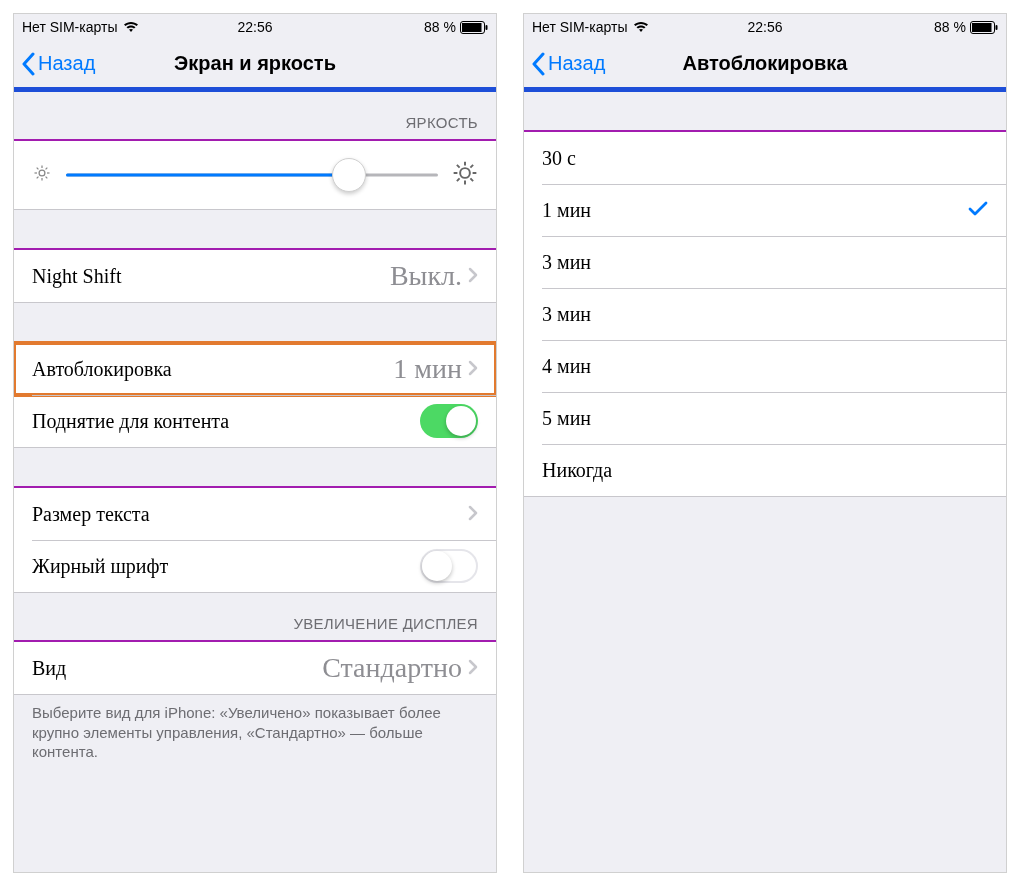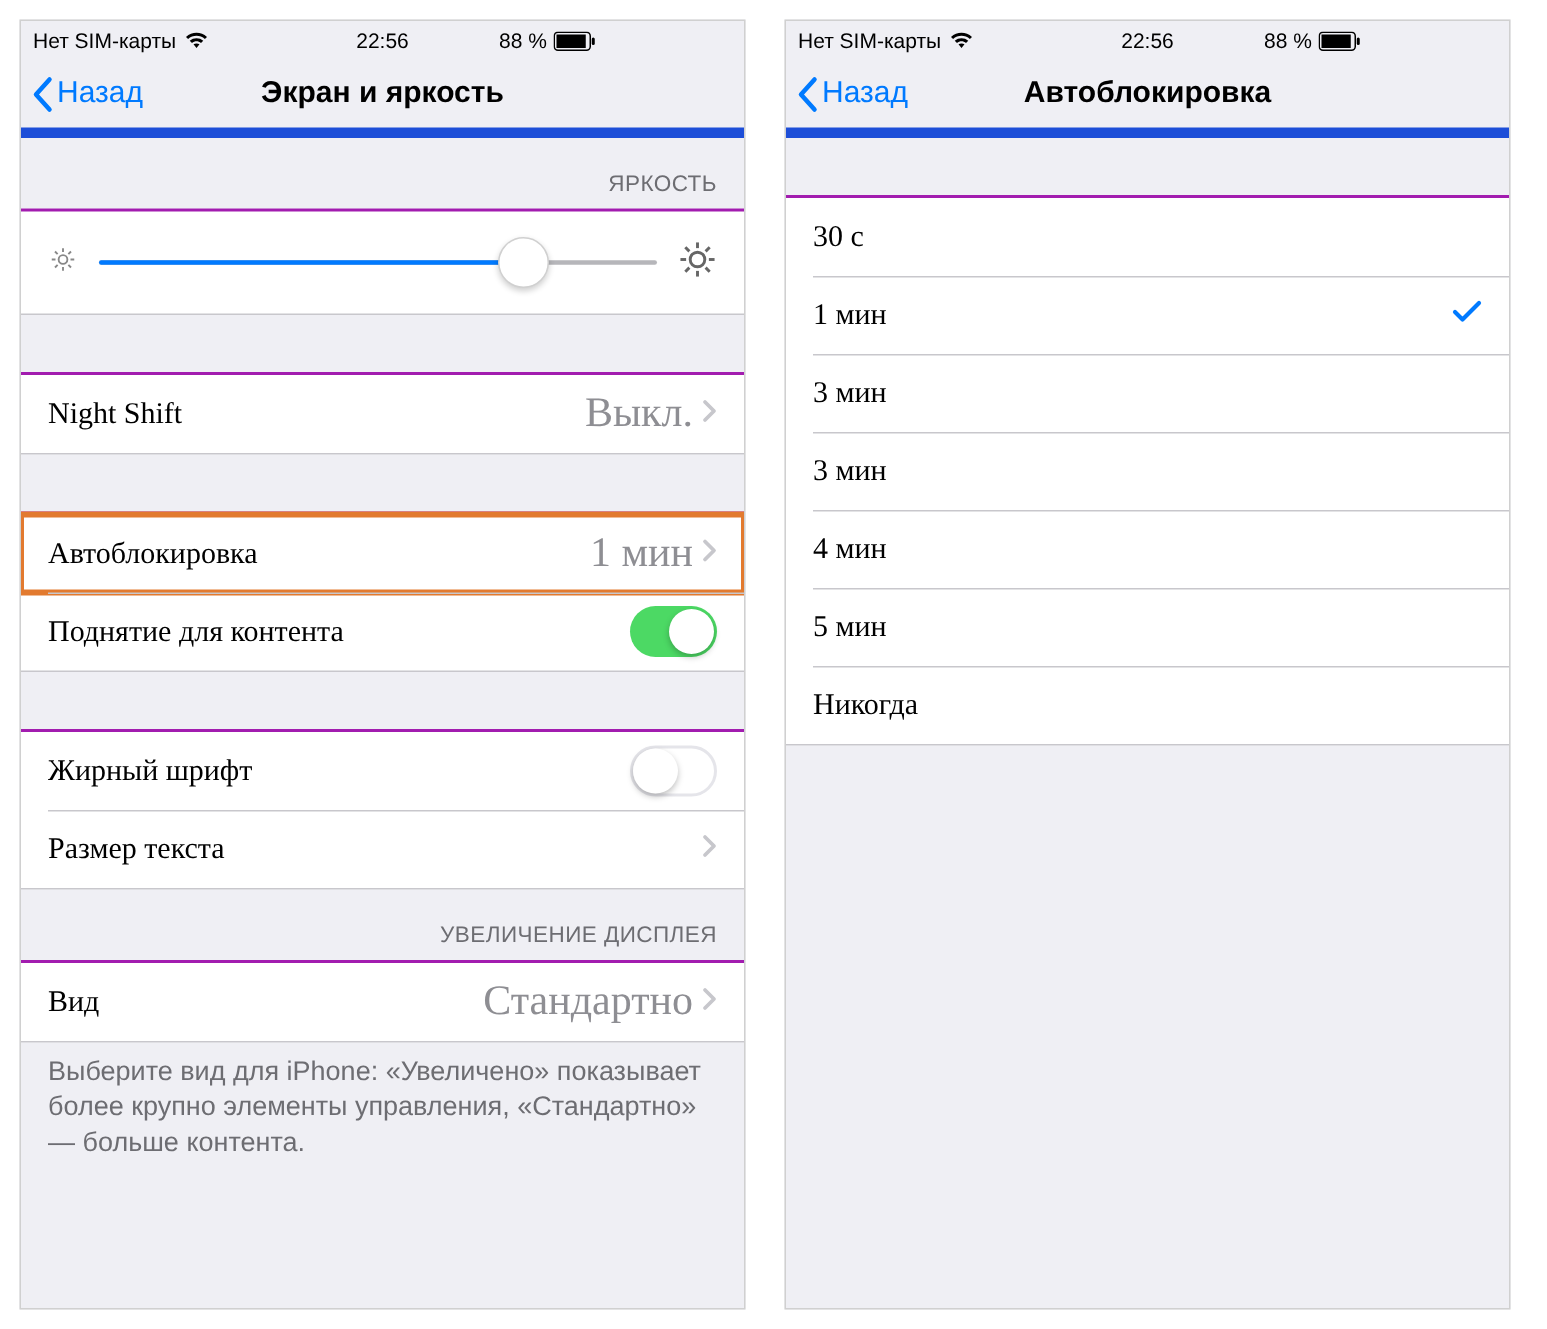--- a/index.html
+++ b/index.html
@@ -26,29 +26,29 @@
     height: 26px;
     display: flex;
     align-items: center;
     font-size: 14px;
     font-weight: 500;
     color: #000;
     padding: 0 8px;
   }
   .sb-left { flex: 1; display: flex; align-items: center; gap: 6px; }
   .sb-center { flex: 1; text-align: center; }
-  .sb-right { flex: 1; display: flex; align-items: center; justify-content: flex-start; gap: 4px; }
+  .sb-right { flex: 1; display: flex; align-items: center; justify-content: flex-end; gap: 4px; }
   .wifi-icon svg { display:block; }
   .battery-icon { display: inline-flex; align-items: center; }
   
   .navbar {
     height: 52px;
     display: flex;
     align-items: center;
-    border-bottom: 7px solid #1d4ed8;
+    border-bottom: 5px solid #1d4ed8;
     position: relative;
     padding: 0 6px;
   }
   .back {
     display: flex;
     align-items: center;
     color: #007aff;
     font-size: 20px;
     cursor: pointer;
   }
@@ -95,21 +95,21 @@
     right: 0;
     height: 1px;
     background: #c8c7cc;
   }
   .cell-label { flex: 1; }
   .cell-value { color: #8e8e93; font-size: 28px; margin-right: 6px; }
   .chevron {
     color: #c7c7cc;
   }
   .footer-text {
-    font-size: 18px;
+    font-size: 15px;
     color: #6d6d72;
     padding: 8px 18px 14px 18px;
     line-height: 1.3;
   }
   
   .brightness-cell {
     height: 68px;
     padding: 0 18px;
     display: flex;
     align-items: center;
@@ -272,32 +272,32 @@
         <div class="switch on">
             <div class="knob"></div>
           </div>
       </div>
     </div>
 
     <div class="spacer"></div>
 
     <div class="group">
       <div class="cell">
+        <span class="cell-label">Размер текста</span>
+        <span class="chevron">
+          <svg width="10" height="16" viewBox="0 0 10 16">
+              <path d="M2 2 L8 8 L2 14" stroke="#c7c7cc" stroke-width="2.5" fill="none" stroke-linecap="round" stroke-linejoin="round"></path>
+            </svg>
+        </span>
+      </div>
+      <div class="cell">
         <span class="cell-label">Жирный шрифт</span>
         <div class="switch off">
             <div class="knob"></div>
           </div>
-      </div>
-      <div class="cell">
-        <span class="cell-label">Размер текста</span>
-        <span class="chevron">
-          <svg width="10" height="16" viewBox="0 0 10 16">
-              <path d="M2 2 L8 8 L2 14" stroke="#c7c7cc" stroke-width="2.5" fill="none" stroke-linecap="round" stroke-linejoin="round"></path>
-            </svg>
-        </span>
       </div>
     </div>
 
     <div class="section-header">УВЕЛИЧЕНИЕ ДИСПЛЕЯ</div>
     <div class="group">
       <div class="cell">
         <span class="cell-label">Вид</span>
         <span class="cell-value">Стандартно</span>
         <span class="chevron">
           <svg width="10" height="16" viewBox="0 0 10 16">

